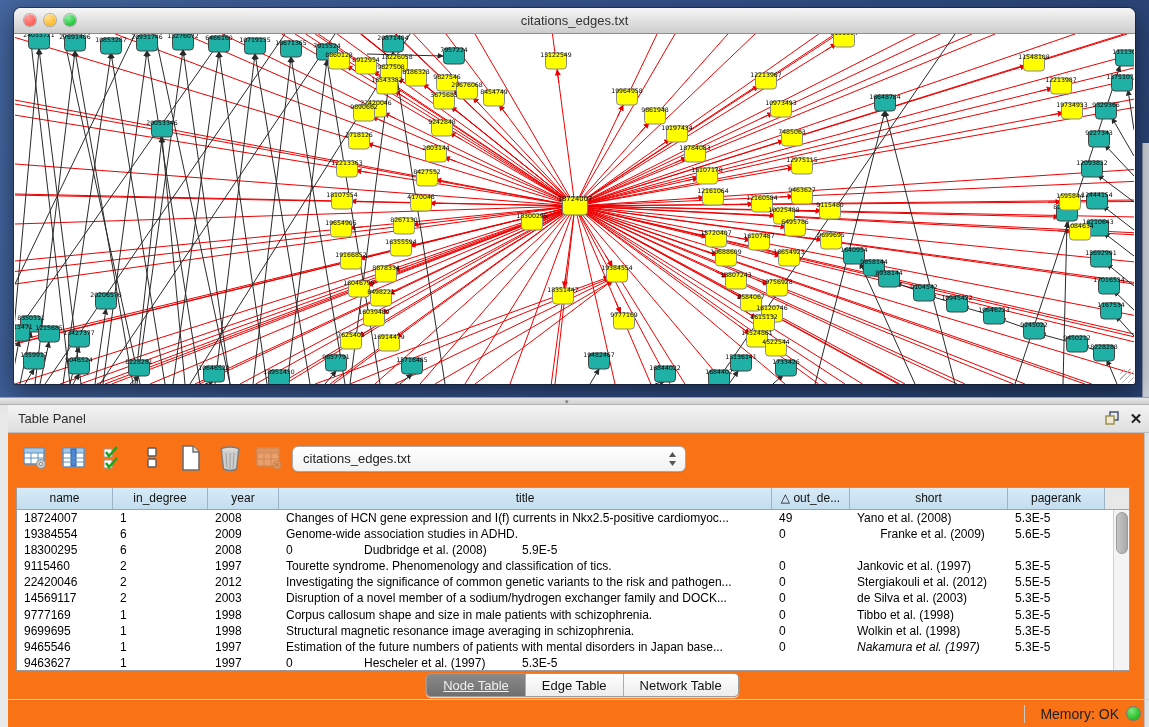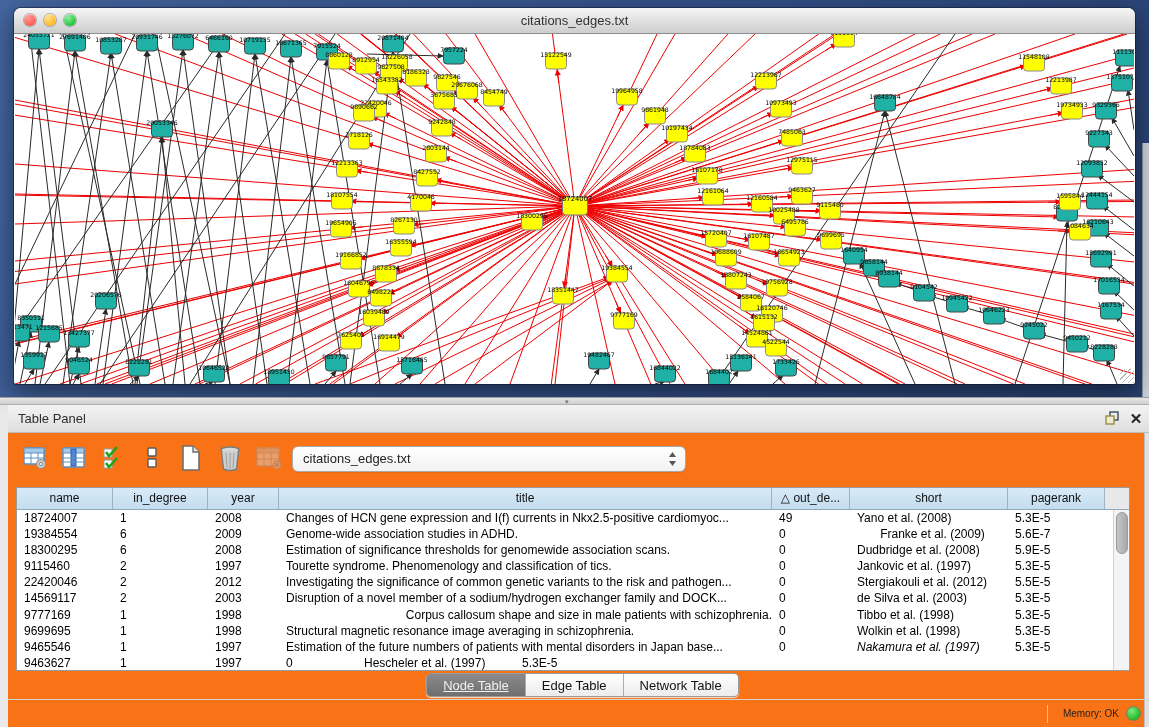--- a/index.html
+++ b/index.html
@@ -78,21 +78,21 @@
               font-family:"Liberation Sans",sans-serif;
               background:linear-gradient(#ffffff,#ececec);color:#111;border-left:1px solid #adadad;}
   .seg button:first-child{border-left:none;}
   .seg button.selected{background:linear-gradient(#8a8a8a,#6f6f6f);color:#f0f0f0;text-decoration:underline;}
 
   
   .statusbar{position:absolute;left:0;top:294px;width:1149px;height:28px;
              border-top:1px solid #d2d2d2;display:flex;align-items:center;justify-content:flex-end;
              padding-right:16px;box-sizing:border-box;gap:7px;}
   .status-div{width:1px;height:18px;background:#c6c6c6;margin-right:8px;}
-  .mem-label{font-size:10px;color:#222;}
+  .mem-label{font-size:14px;color:#222;}
   .mem-dot{width:13px;height:13px;border-radius:50%;
            background:radial-gradient(circle at 35% 30%,#7fe87f,#2fc32f 60%,#23a523);
            border:1px solid #777;}
   svg text{user-select:none;}
 </style>
 </head>
 <body>
 
 <div class="stage">
 
@@ -962,27 +962,26 @@
             <div class="tcell" style="width: 158px;">Yano et al. (2008)</div>
             <div class="tcell" style="width: 97px;">5.3E-5</div>
           </div>
           <div class="trow">
             <div class="tcell" style="width: 96px;">19384554</div>
             <div class="tcell" style="width: 95px;">6</div>
             <div class="tcell" style="width: 71px;">2009</div>
             <div class="tcell" style="width: 493px;">Genome-wide association studies in ADHD.</div>
             <div class="tcell" style="width: 78px;">0</div>
             <div class="tcell" style="width: 158px; text-align: center;">Franke et al. (2009)</div>
-            <div class="tcell" style="width: 97px;">5.6E-7</div>
+            <div class="tcell" style="width: 97px;">5.6E-5</div>
           </div>
           <div class="trow">
             <div class="tcell" style="width: 96px;">18300295</div>
             <div class="tcell" style="width: 95px;">6</div>
             <div class="tcell" style="width: 71px;">2008</div>
-            <div class="tcell" style="width: 493px;">Estimation of significance thresholds for genomewide association scans.</div>
             <div class="tcell" style="width: 78px;">0</div>
             <div class="tcell" style="width: 158px;">Dudbridge et al. (2008)</div>
             <div class="tcell" style="width: 97px;">5.9E-5</div>
           </div>
           <div class="trow">
             <div class="tcell" style="width: 96px;">9115460</div>
             <div class="tcell" style="width: 95px;">2</div>
             <div class="tcell" style="width: 71px;">1997</div>
             <div class="tcell" style="width: 493px;">Tourette syndrome. Phenomenology and classification of tics.</div>
             <div class="tcell" style="width: 78px;">0</div>
@@ -1004,21 +1003,21 @@
             <div class="tcell" style="width: 71px;">2003</div>
             <div class="tcell" style="width: 493px;">Disruption of a novel member of a sodium/hydrogen exchanger family and DOCK...</div>
             <div class="tcell" style="width: 78px;">0</div>
             <div class="tcell" style="width: 158px;">de Silva et al. (2003)</div>
             <div class="tcell" style="width: 97px;">5.3E-5</div>
           </div>
           <div class="trow">
             <div class="tcell" style="width: 96px;">9777169</div>
             <div class="tcell" style="width: 95px;">1</div>
             <div class="tcell" style="width: 71px;">1998</div>
-            <div class="tcell" style="width: 493px; text-align: right;">Corpus callosum shape and size in male patients with schizophrenia.</div>
+            <div class="tcell" style="width: 493px;">Corpus callosum shape and size in male patients with schizophrenia.</div>
             <div class="tcell" style="width: 78px;">0</div>
             <div class="tcell" style="width: 158px;">Tibbo et al. (1998)</div>
             <div class="tcell" style="width: 97px;">5.3E-5</div>
           </div>
           <div class="trow">
             <div class="tcell" style="width: 96px;">9699695</div>
             <div class="tcell" style="width: 95px;">1</div>
             <div class="tcell" style="width: 71px;">1998</div>
             <div class="tcell" style="width: 493px;">Structural magnetic resonance image averaging in schizophrenia.</div>
             <div class="tcell" style="width: 78px;">0</div>

